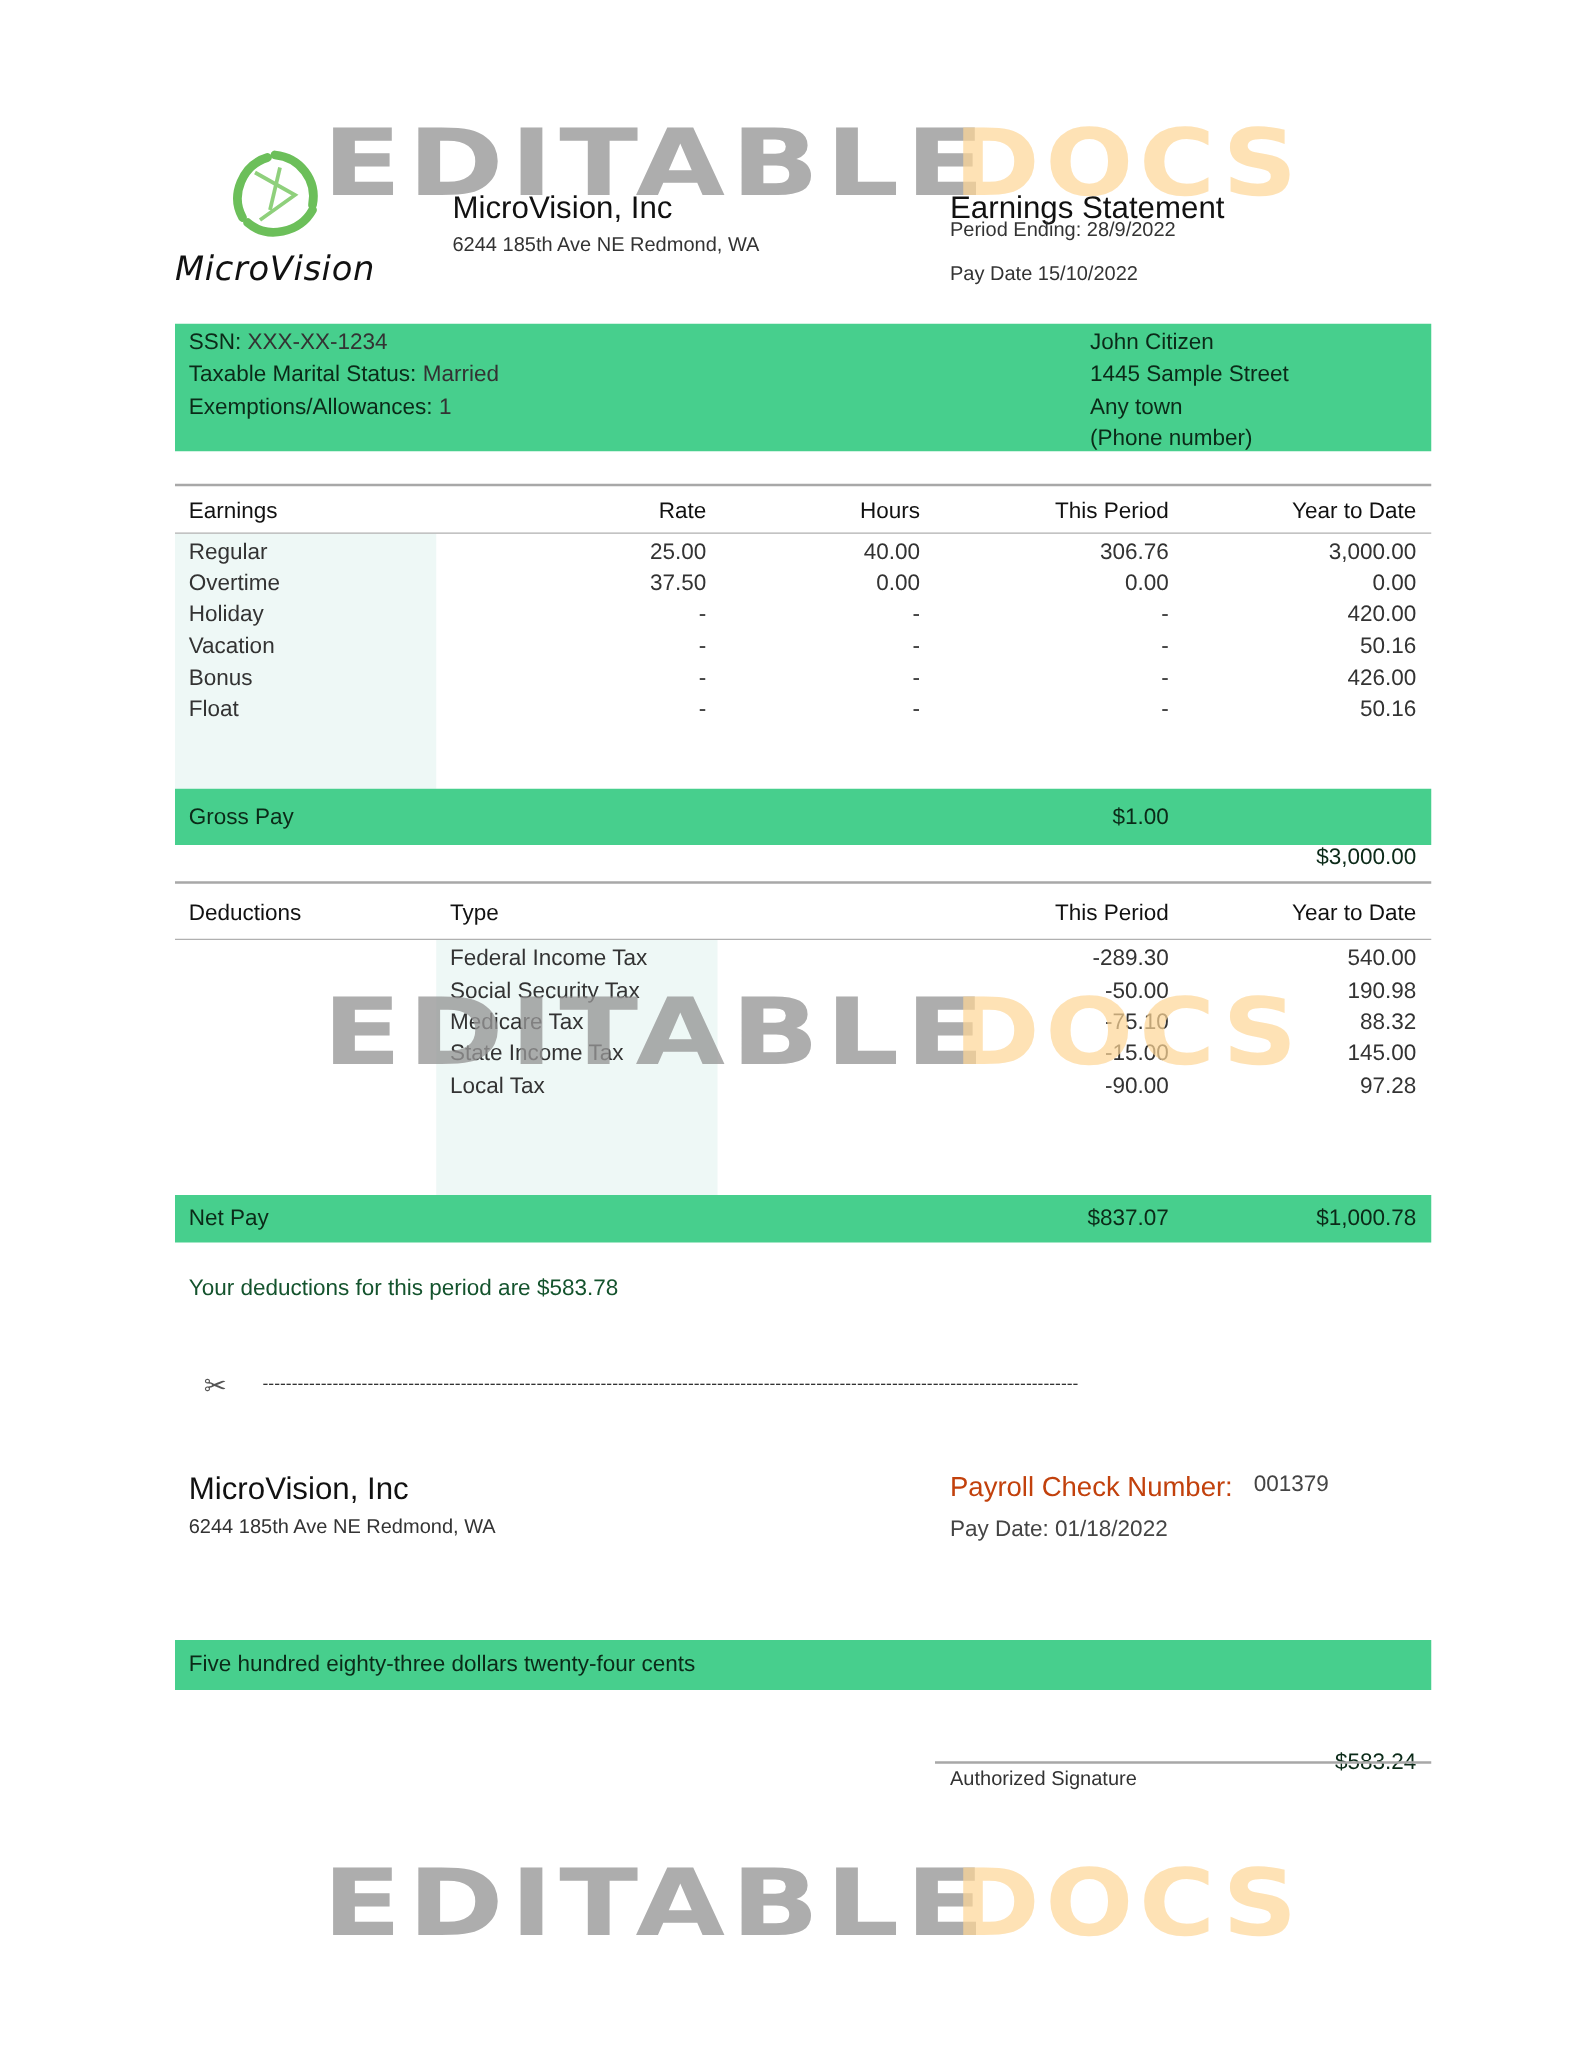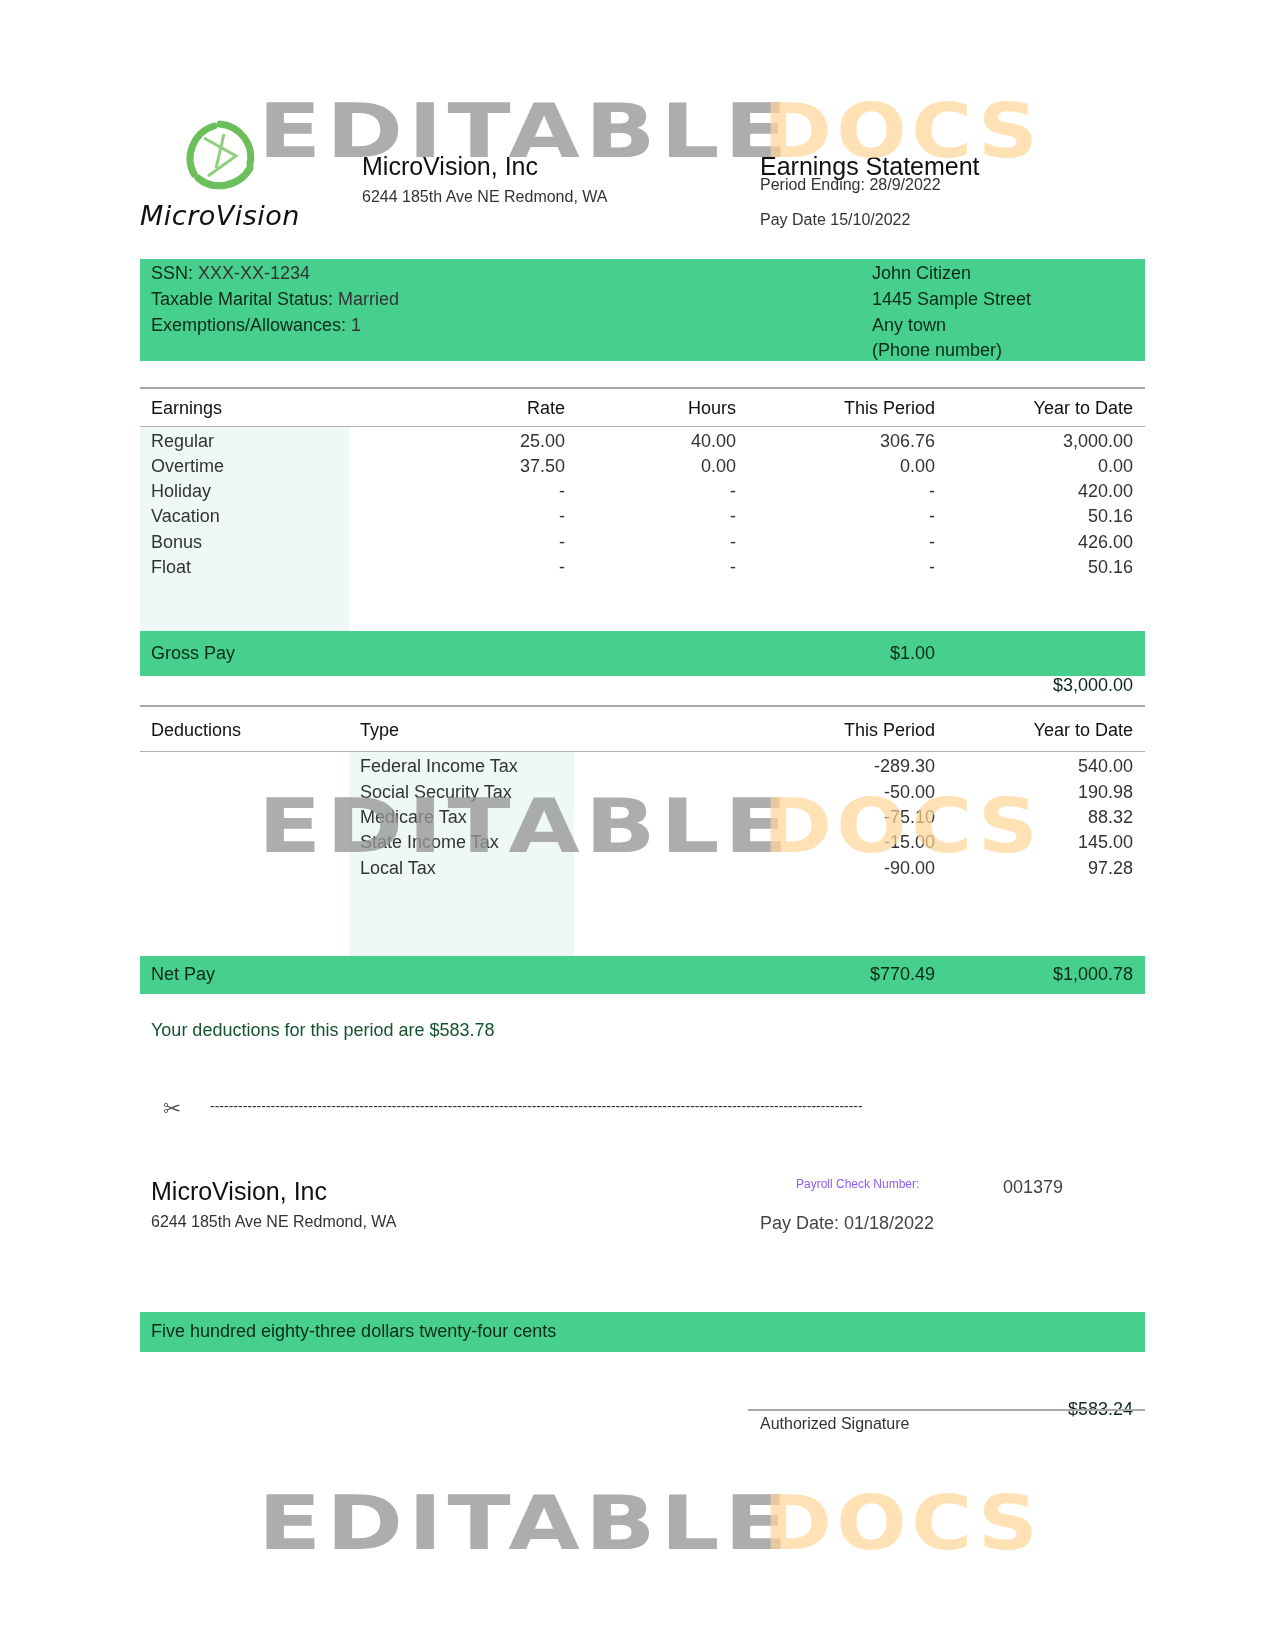--- a/index.html
+++ b/index.html
@@ -169,32 +169,32 @@
   <div class="abs cell r" style="left:983px; width:150px; top:832px;">145.00</div>
 </div>
 <div>
   <div class="abs cell" style="left:360px; top:858px;">Local Tax</div>
   <div class="abs cell r" style="left:785px; width:150px; top:858px;">-90.00</div>
   <div class="abs cell r" style="left:983px; width:150px; top:858px;">97.28</div>
 </div>
 
 <div class="band" style="top:956px; height:38px;"></div>
 <div class="abs band-text" style="left:151px; top:964px;">Net Pay</div>
-<div class="abs band-text r" style="left:785px; width:150px; top:964px;">$770.49</div>
+<div class="abs band-text r" style="left:785px; width:150px; top:964px;">$837.07</div>
 <div class="abs band-text r" style="left:983px; width:150px; top:964px;">$1,000.78</div>
 
 <div class="abs" style="left:151px; top:1020px; font-size:18px; color:#14532d;">Your deductions for this period are $583.78</div>
 
 <div class="abs" style="left:163px; top:1096px; font-size:22px; color:#555;">✂</div>
 <div class="abs" style="left:210px; top:1098px; width:912px; overflow:hidden; white-space:nowrap; font-size:14px; color:#333; letter-spacing:0px;">--------------------------------------------------------------------------------------------------------------------------------------------</div>
 
 <div class="abs" style="left:151px; top:1177px; font-size:25px; color:#111;">MicroVision, Inc</div>
 <div class="abs" style="left:151px; top:1213px; font-size:16px; color:#333;">6244 185th Ave NE Redmond, WA</div>
 
-<div class="abs" style="left:760px; top:1177px; font-size:12px; color:#8b5cf6;margin-left:36px;">Payroll Check Number:</div>
+<div class="abs" style="left:760px; top:1177px; font-size:22px; color:#c2410c;">Payroll Check Number:</div>
 <div class="abs" style="left:1003px; top:1177px; font-size:18px; color:#444;">001379</div>
 <div class="abs" style="left:760px; top:1213px; font-size:18px; color:#444;">Pay Date: 01/18/2022</div>
 
 <div class="band" style="top:1312px; height:40px;"></div>
 <div class="abs band-text" style="left:151px; top:1321px;">Five hundred eighty-three dollars twenty-four cents</div>
 <div class="abs band-text r" style="left:983px; width:150px; top:1399px;">$583.24</div>
 
 <div class="abs" style="left:748px; top:1409px; width:397px; height:2px; background:#a8a8a8;"></div>
 <div class="abs" style="left:760px; top:1415px; font-size:16px; color:#333;">Authorized Signature</div>
 

